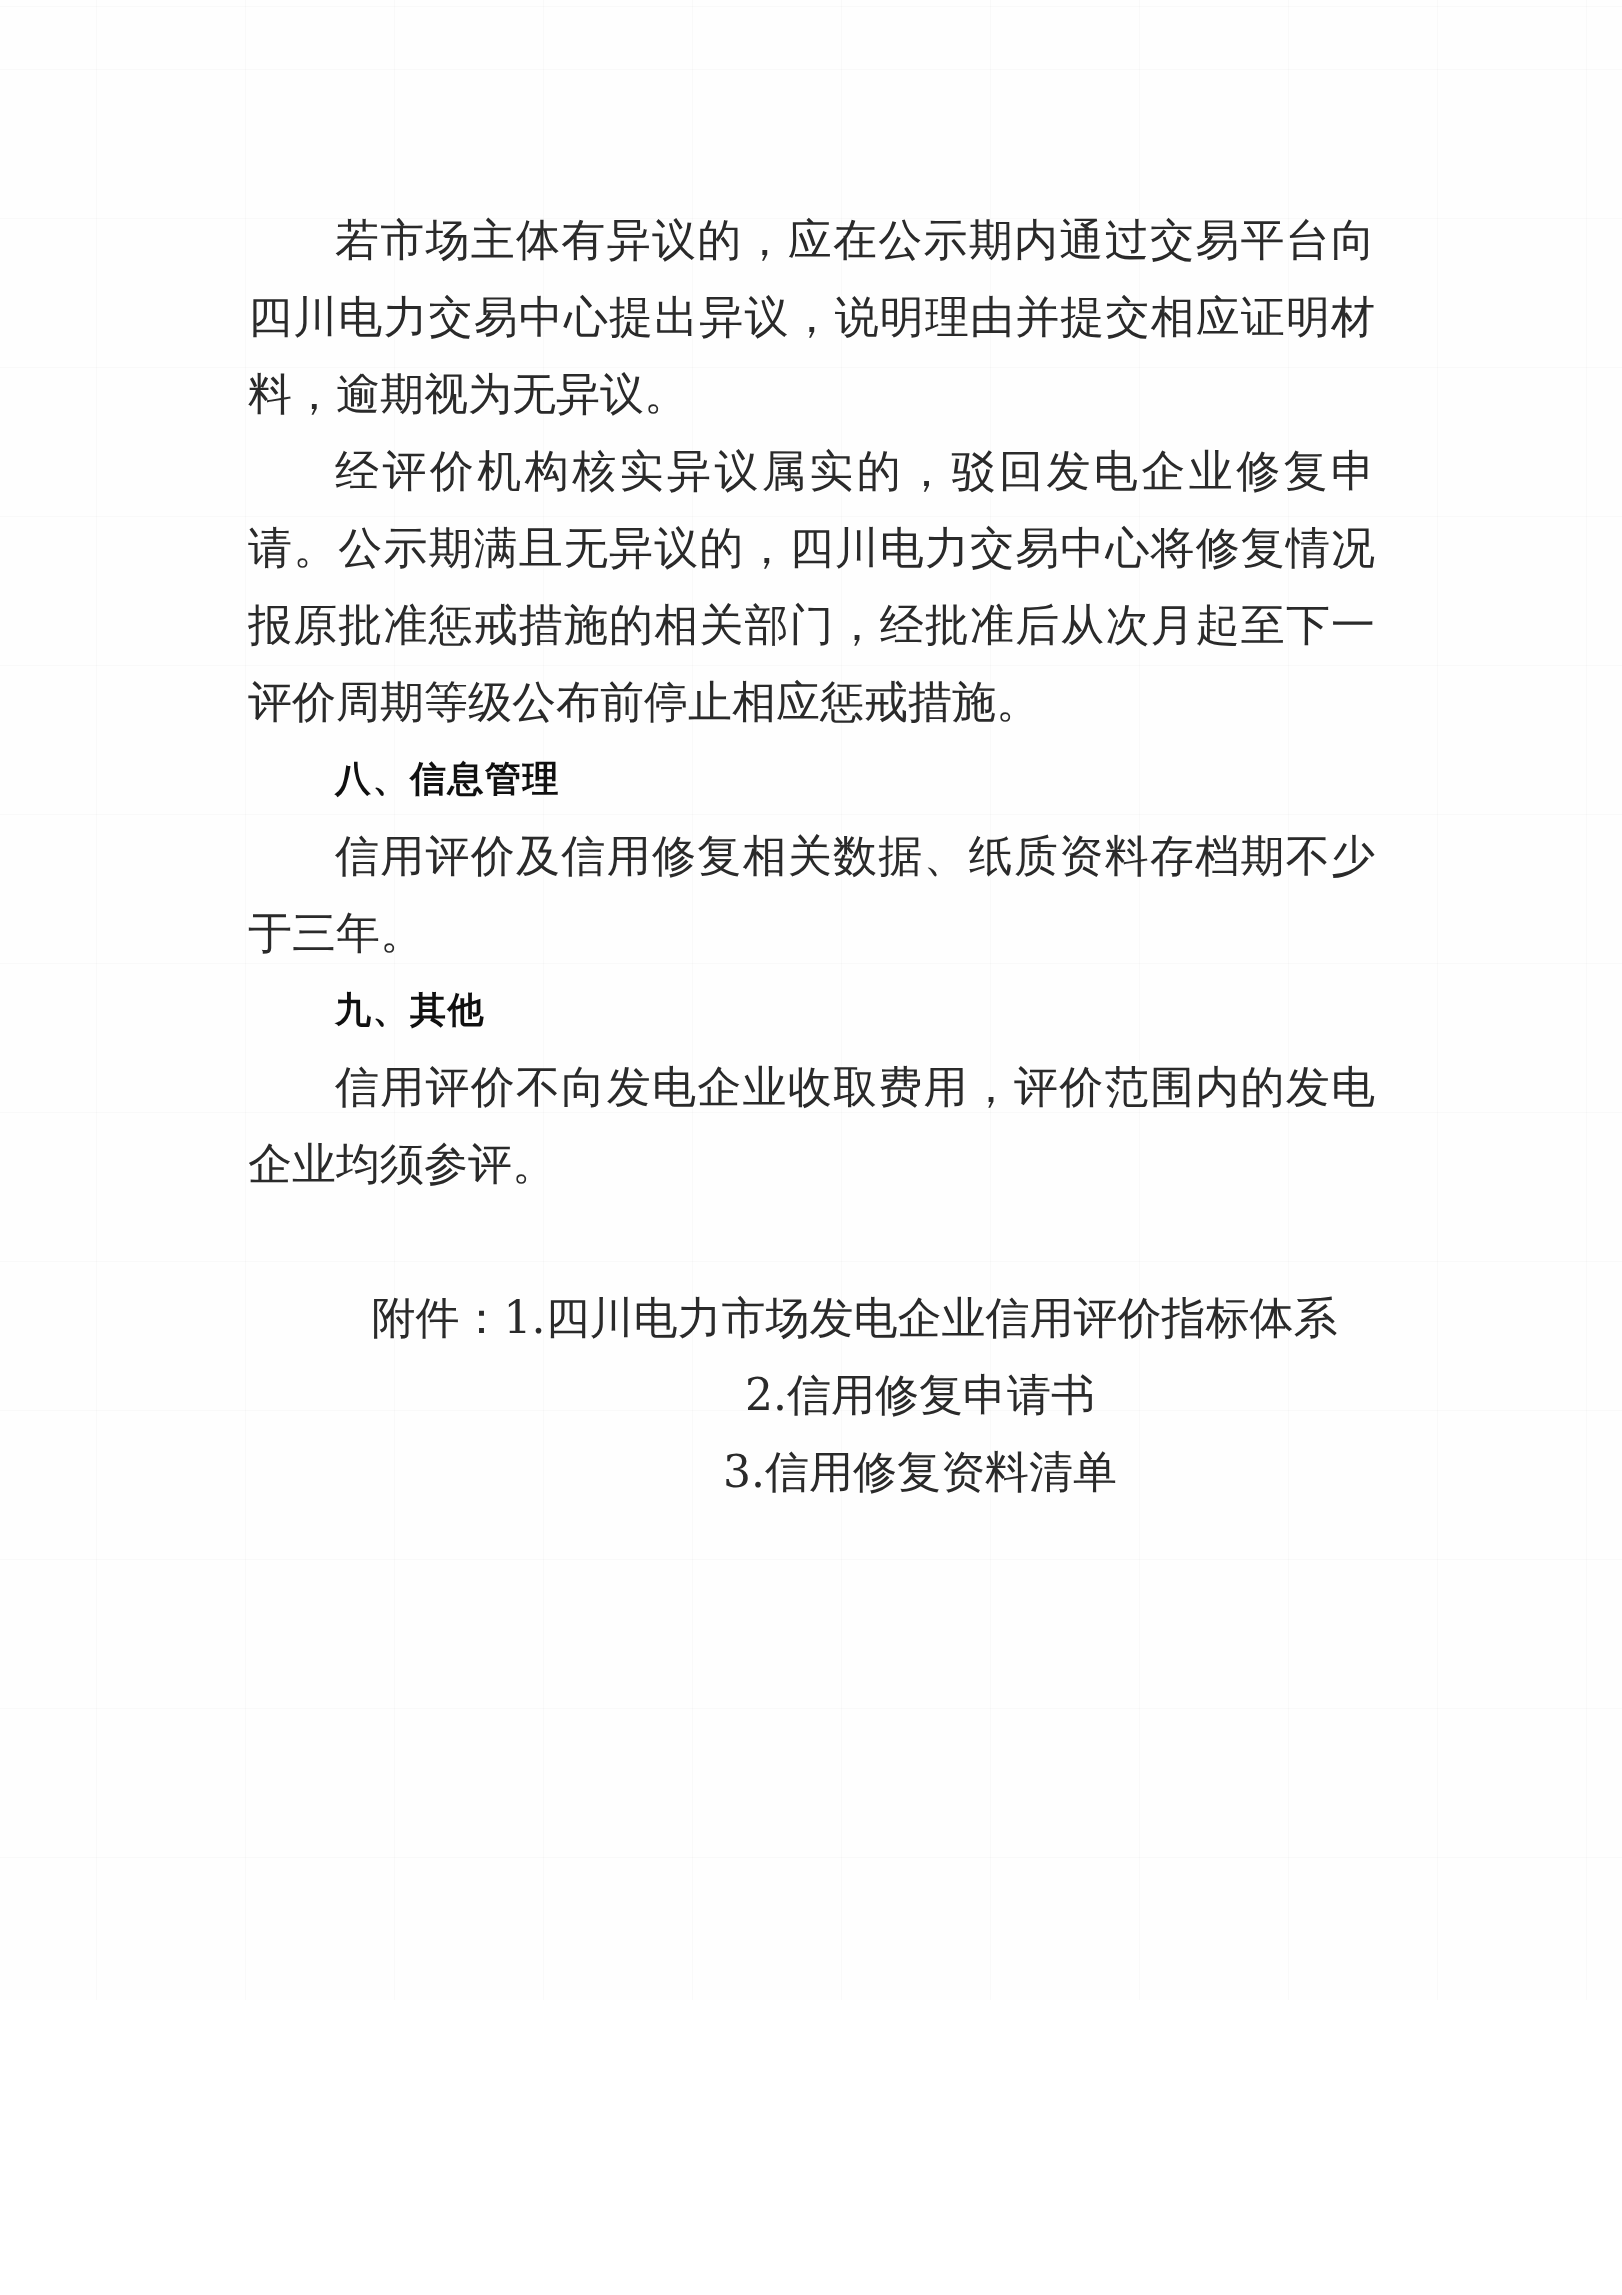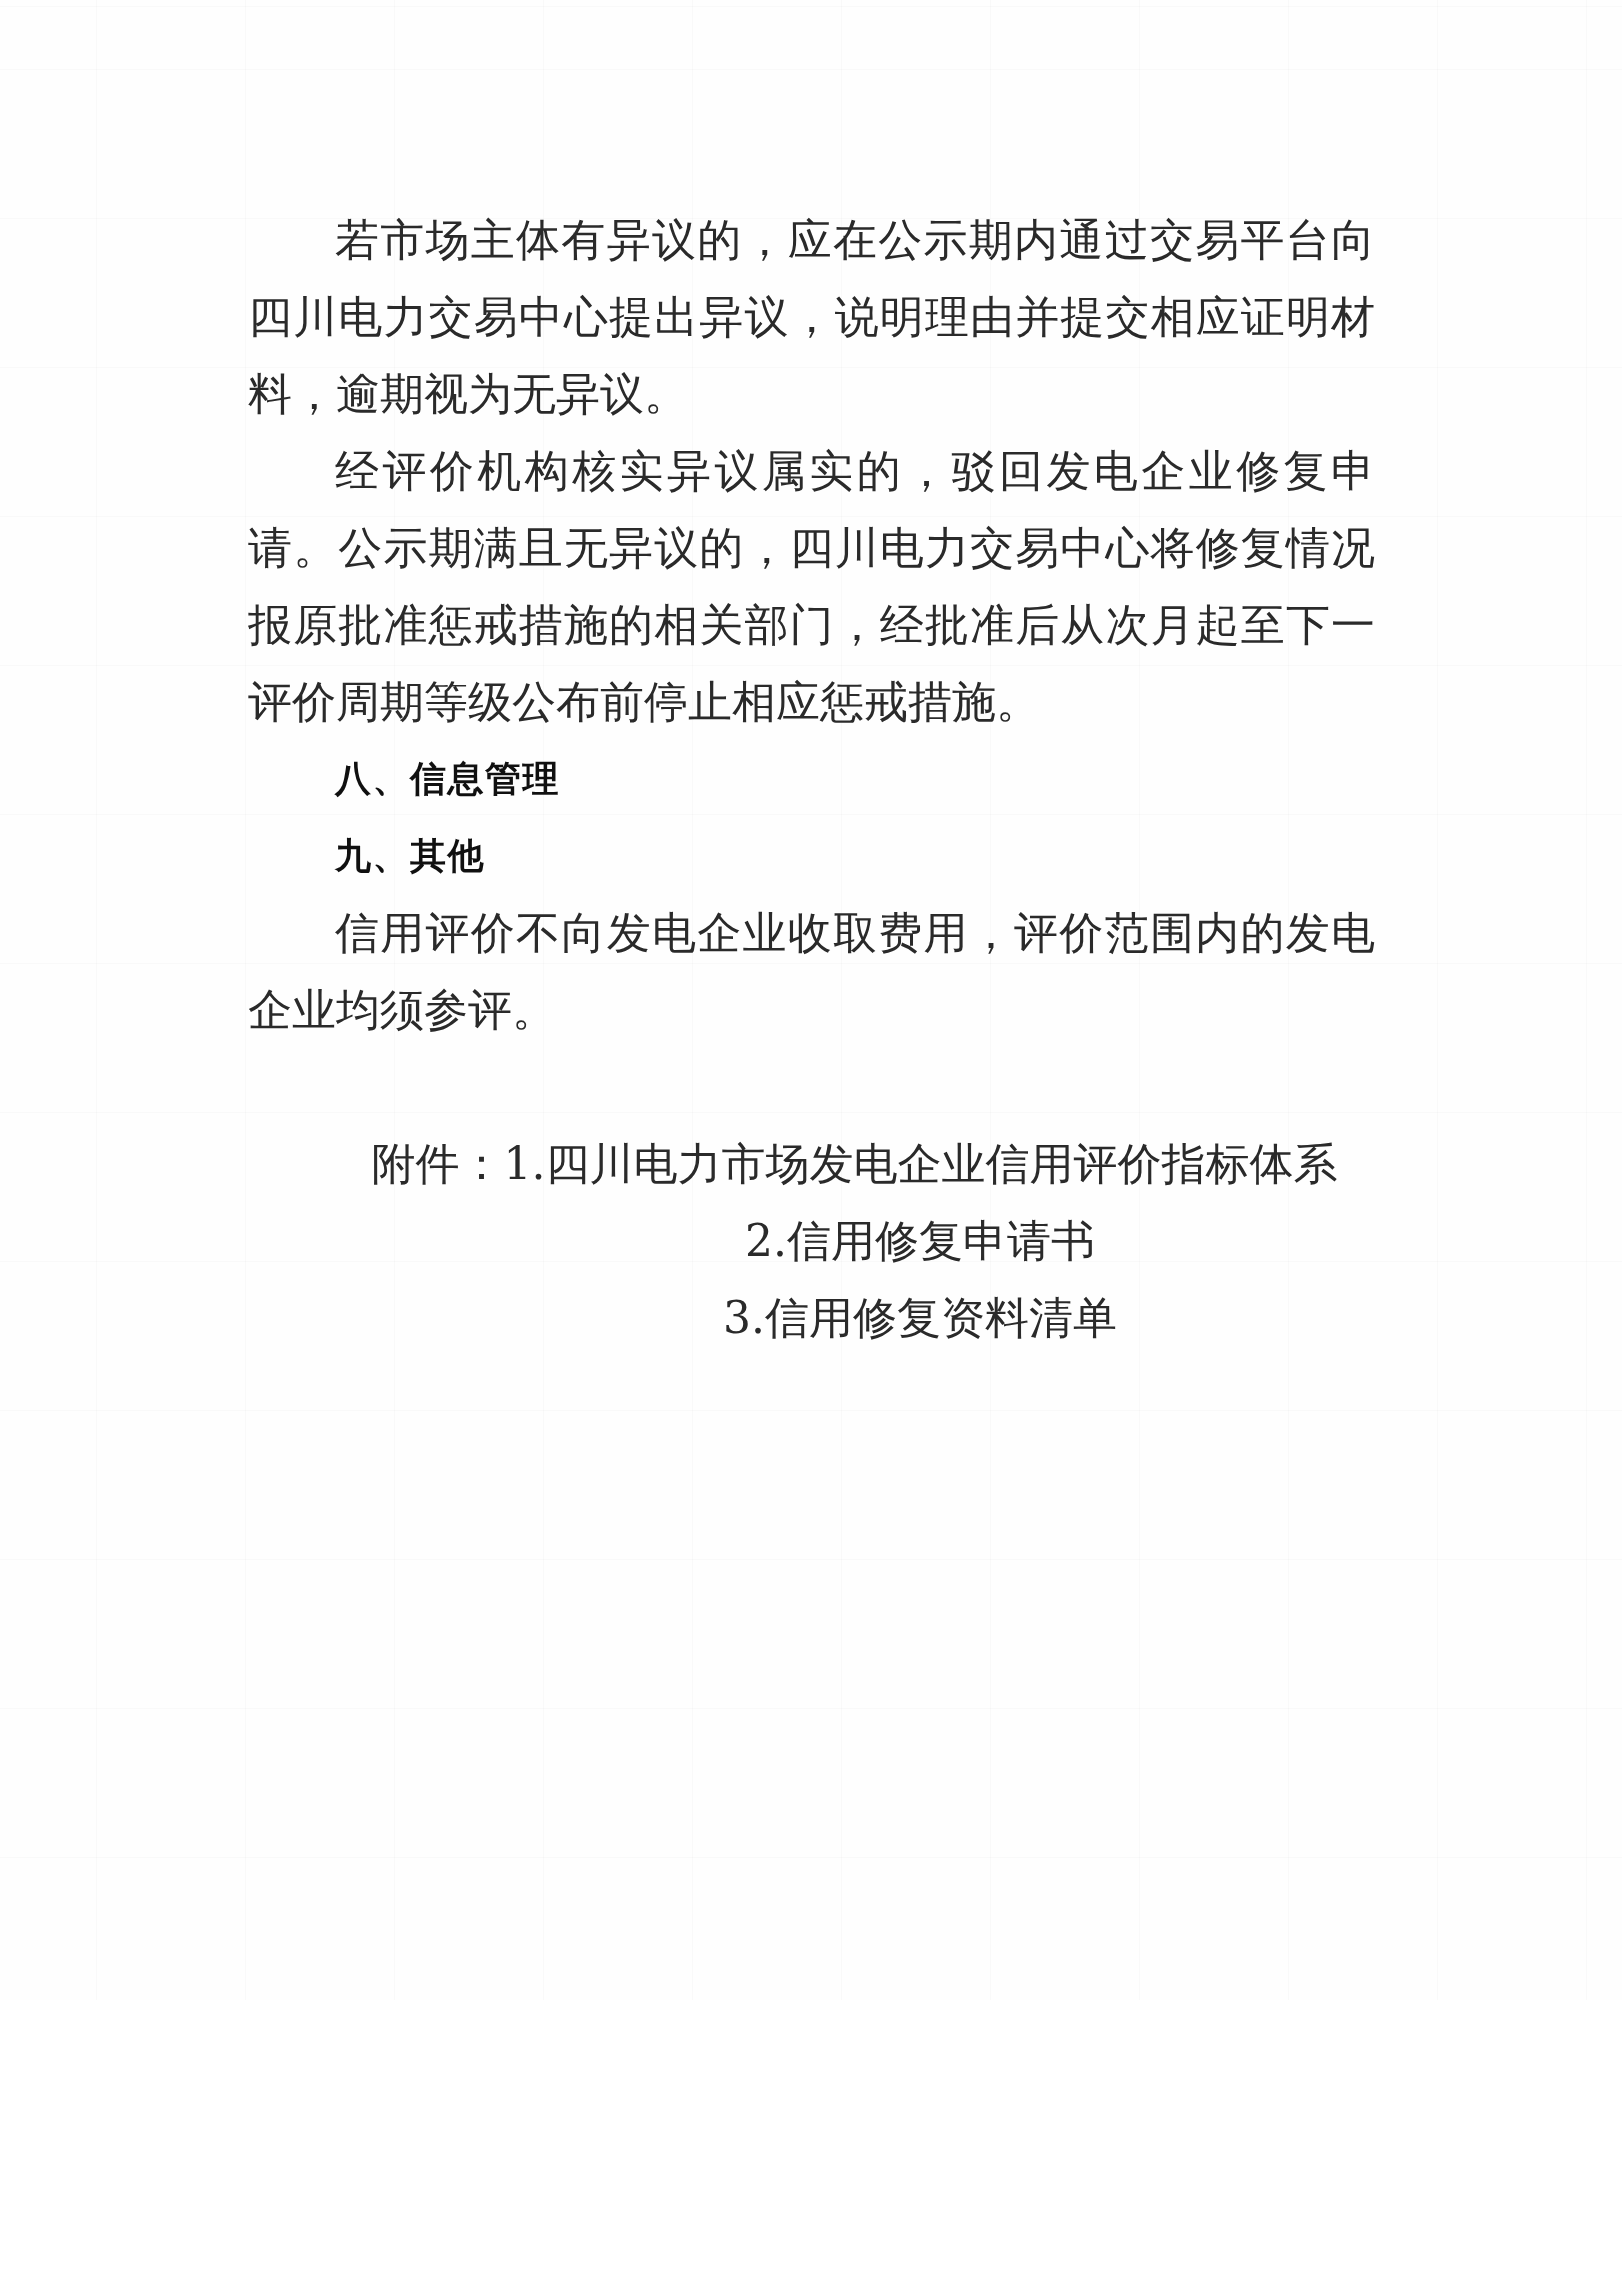--- a/index.html
+++ b/index.html
@@ -94,20 +94,21 @@
   <div class="content">
 
     <p class="para">若市场主体有异议的，应在公示期内通过交易平台向四川电力交易中心提出异议，说明理由并提交相应证明材料，逾期视为无异议。</p>
 
 
     <p class="para">经评价机构核实异议属实的，驳回发电企业修复申请。公示期满且无异议的，四川电力交易中心将修复情况报原批准惩戒措施的相关部门，经批准后从次月起至下一评价周期等级公布前停止相应惩戒措施。</p>
 
     <h2 class="h-hei">八、信息管理</h2>
 
 
+    <p class="para">信用评价及信用修复相关数据、纸质资料存档期不少于三年。</p>
 
     <h2 class="h-hei">九、其他</h2>
 
     <p class="para">信用评价不向发电企业收取费用，评价范围内的发电企业均须参评。</p>
 
     <div class="attachments">
       <p class="attach-line attach-first">
         <span>附件：</span><span>1.四川电力市场发电企业信用评价指标体系</span>
       </p>
       <p class="attach-line attach-item">2.信用修复申请书</p>

